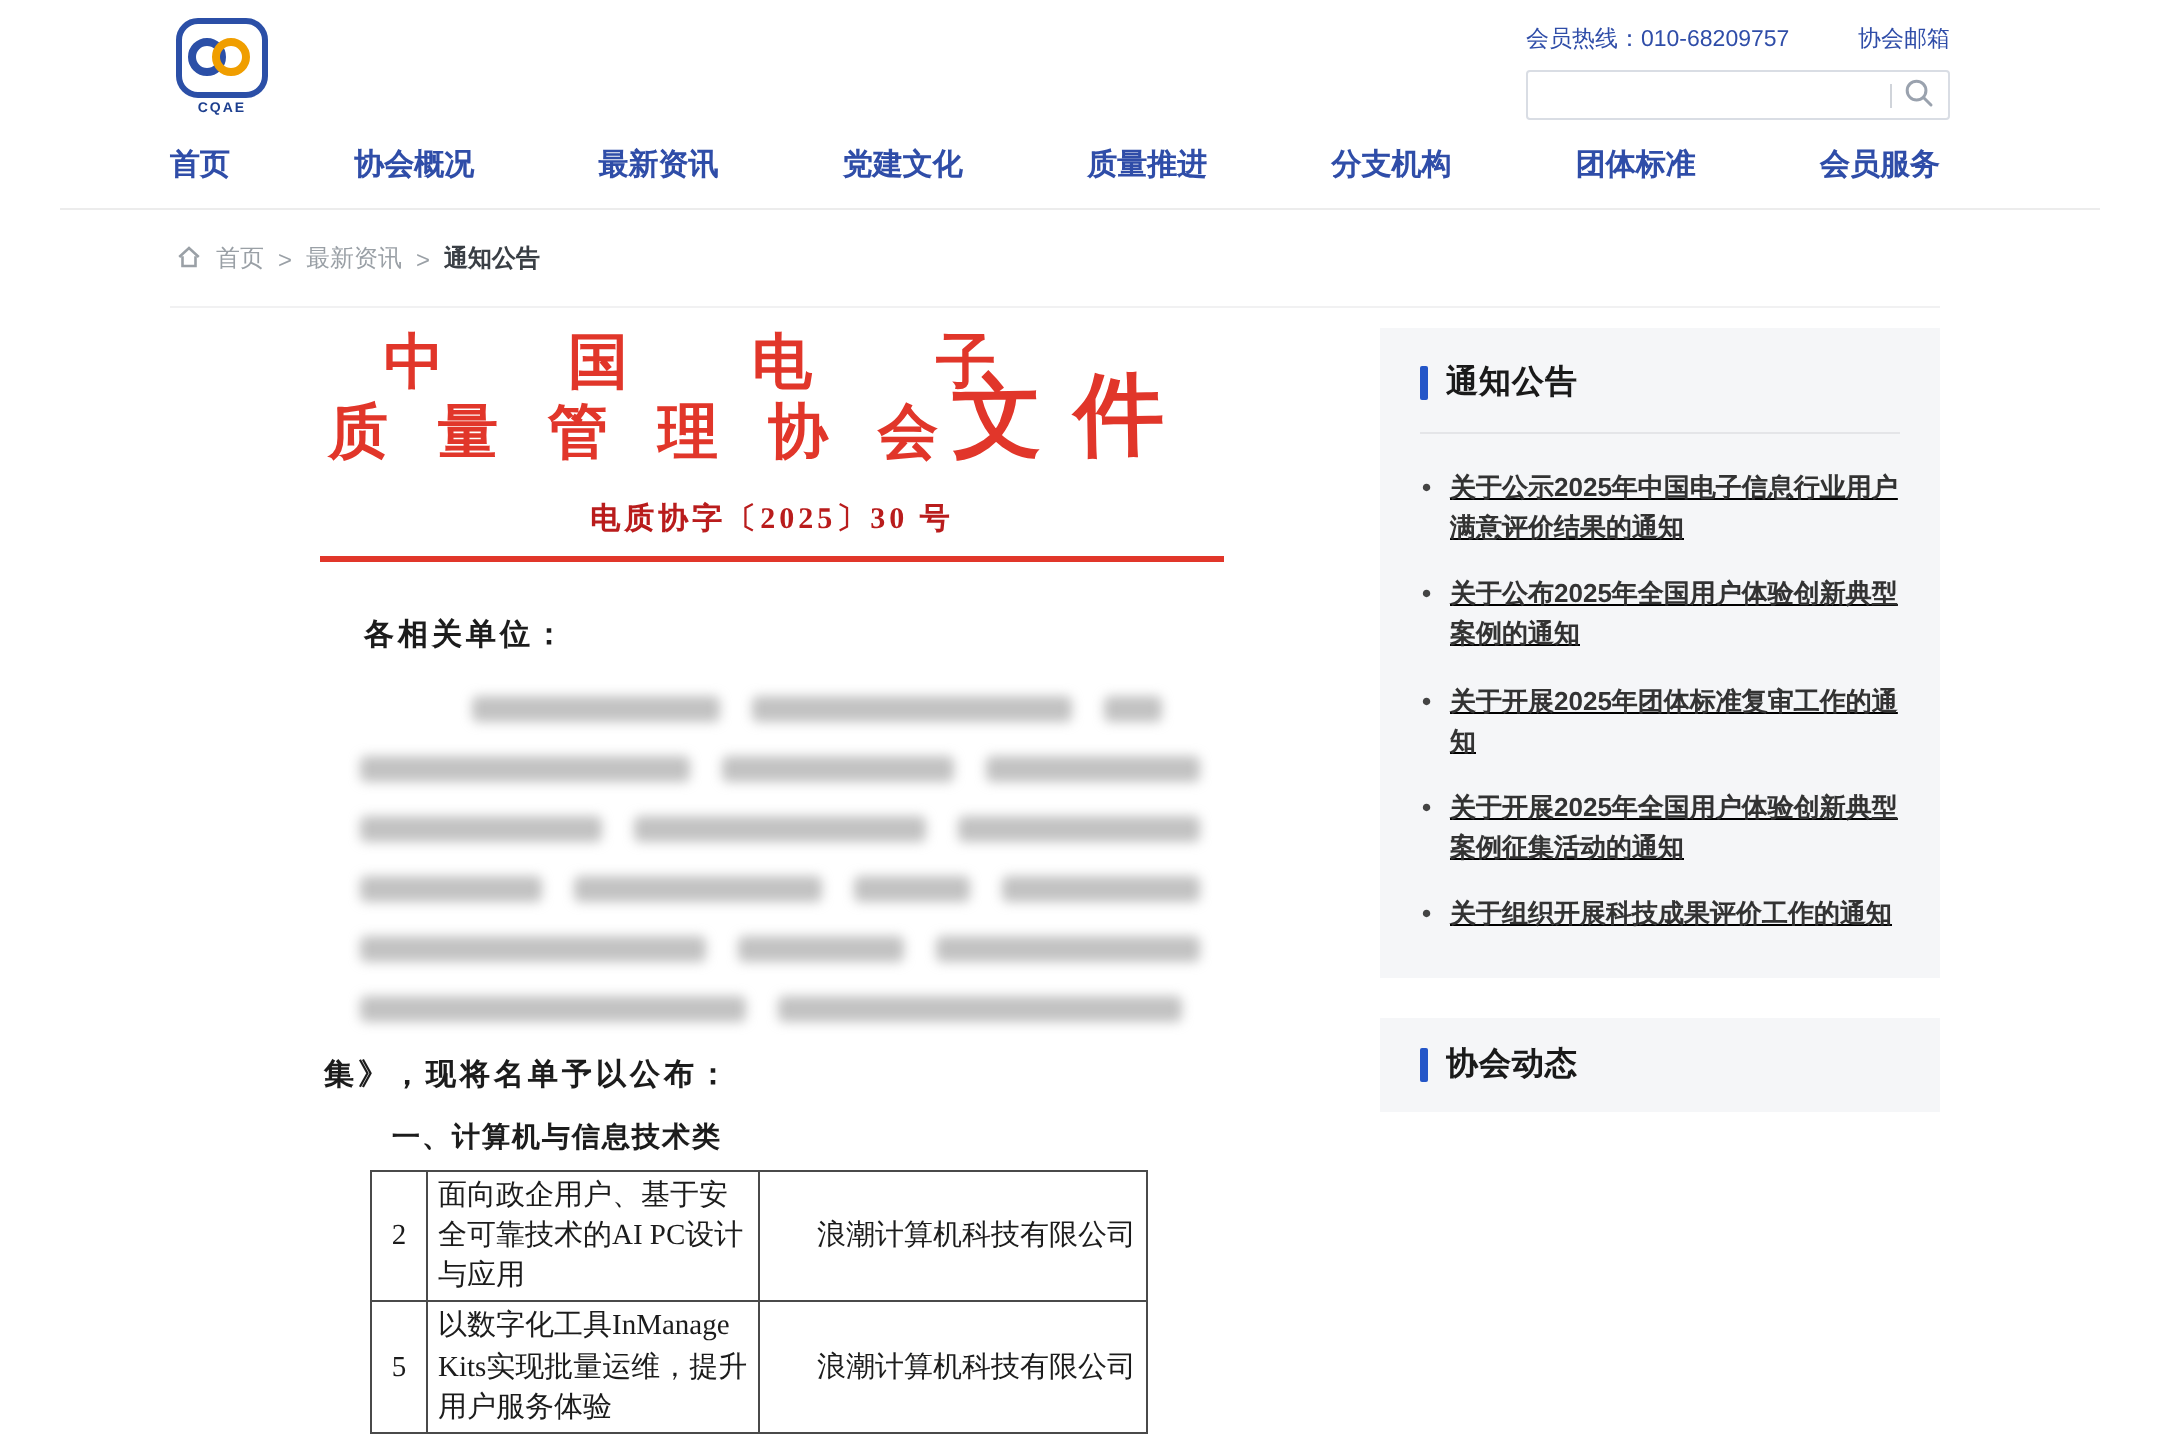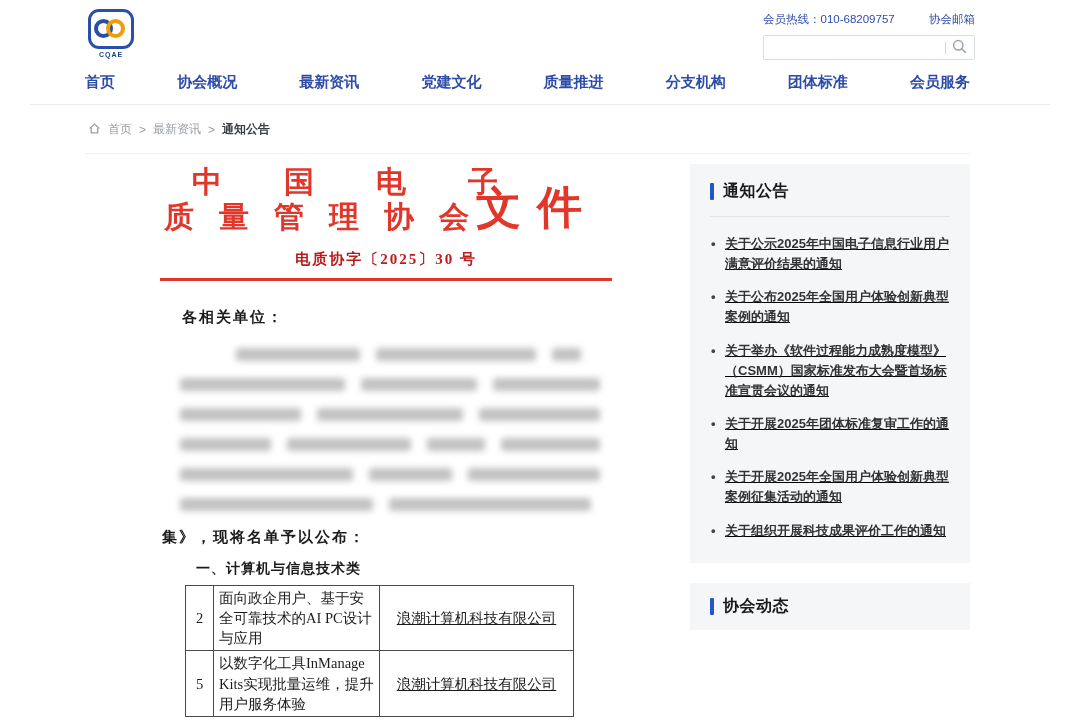--- a/index.html
+++ b/index.html
@@ -53,21 +53,21 @@
   .closing { font-size:15px; font-weight:bold; margin:3px 0 0 2px; letter-spacing:2px; }
   .section-heading { font-size:14px; font-weight:bold; margin:13px 0 7px 36px; letter-spacing:1px; }
   table.doc-table { border-collapse:collapse; margin-left:25px; table-layout:fixed; width:388px; }
   .doc-table th, .doc-table td { border:1.6px solid #4a4a4a; padding:2px 5px; }
   .doc-table th { font-size:15px; font-weight:bold; height:42px; line-height:1.25; }
   .doc-table td { font-size:14.5px; line-height:1.4; }
   .col-no { width:28px; }
   .col-case { width:166px; }
   .col-org { width:194px; }
   td.no-cell { text-align:center; }
-  td.org-cell { text-align:center;text-decoration:underline; }
+  td.org-cell { text-align:right; }
   td.case-cell { text-align:left; }
   tr.data-row { height:59px; }
 
   
   .sidebar { margin-left:auto; width:280px; }
   .side-box { background:#f5f6f8; padding:17px 20px 18px; }
   .side-header { display:flex; align-items:center; gap:9px; }
   .blue-bar { width:4px; height:17px; background:#2456c8; border-radius:1px; }
   .side-title { font-size:16px; font-weight:bold; color:#1a1a1a; letter-spacing:.5px; }
   .side-divider { height:1px; background:#e4e5e8; margin:14px 0 17px; }
@@ -208,21 +208,20 @@
   <div class="sidebar">
     <div class="side-box">
       <div class="side-header">
         <span class="blue-bar"></span>
         <span class="side-title">通知公告</span>
       </div>
       <div class="side-divider"></div>
       <ul class="notice-list">
         <li>关于公示2025年中国电子信息行业用户满意评价结果的通知</li>
         <li>关于公布2025年全国用户体验创新典型案例的通知</li>
-        <li>关于举办《软件过程能力成熟度模型》（CSMM）国家标准发布大会暨首场标准宣贯会议的通知</li>
         <li>关于开展2025年团体标准复审工作的通知</li>
         <li>关于开展2025年全国用户体验创新典型案例征集活动的通知</li>
         <li>关于组织开展科技成果评价工作的通知</li>
       </ul>
     </div>
     <div class="side-box dynamics">
       <div class="side-header">
         <span class="blue-bar"></span>
         <span class="side-title">协会动态</span>
       </div>

